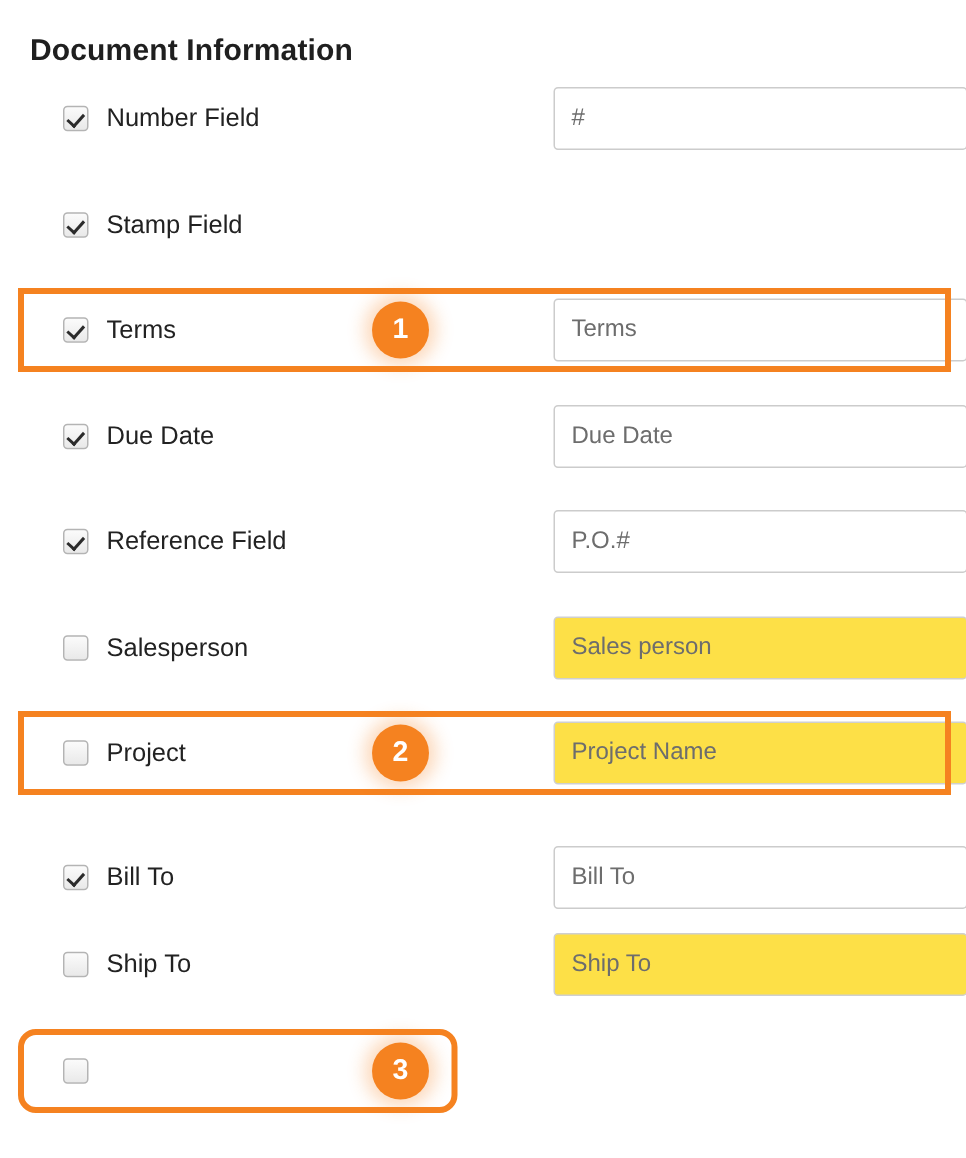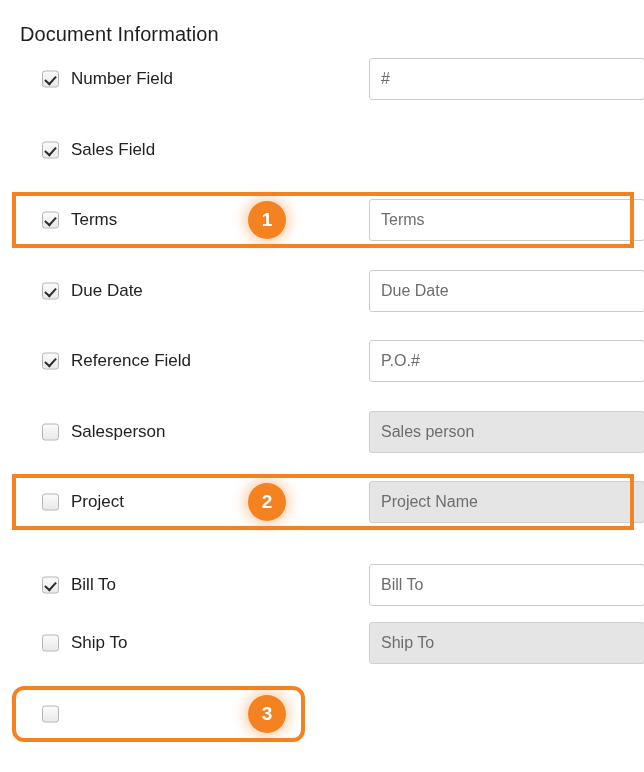--- a/index.html
+++ b/index.html
@@ -20,21 +20,21 @@
     left: 0; top: 0;
     width: 644px;
     height: 772px;
   }
 
   .page-title {
     position: absolute;
     left: 20px;
     top: 23px;
     font-size: 20px;
-    font-weight: normal;
+    font-weight: bold;
     color: #1f1f1f;
     letter-spacing: 0.1px;
     white-space: nowrap;
   }
 
   
   .row {
     position: absolute;
     left: 0;
     width: 644px;
@@ -96,21 +96,21 @@
     background: #ffffff;
     font-family: "Liberation Sans", sans-serif;
     font-size: 16px;
     color: #6d6d6d;
     padding: 0 11px;
     line-height: 40px;
     white-space: nowrap;
     overflow: hidden;
   }
   .field.disabled {
-    background: #e5e5e5;
+    background: #fde047;
     border-color: #cfcfcf;
     color: #6d6d6d;
   }
 
   
   .hl {
     position: absolute;
     box-sizing: border-box;
     border: 4px solid #F58220;
     background: transparent;
@@ -145,21 +145,21 @@
         <div class="cb-wrap">
           <span class="cb checked"></span>
         </div>
         <div class="row-label">Number Field</div>
         <div class="field">#</div>
       </div>
       <div class="row" style="top: 122px;">
         <div class="cb-wrap">
           <span class="cb checked"></span>
         </div>
-        <div class="row-label">Sales Field</div>
+        <div class="row-label">Stamp Field</div>
       </div>
       <div class="row" style="top: 192px;">
         <div class="cb-wrap">
           <span class="cb checked"></span>
         </div>
         <div class="row-label">Terms</div>
         <div class="field">Terms</div>
       </div>
       <div class="row" style="top: 263px;">
         <div class="cb-wrap">

